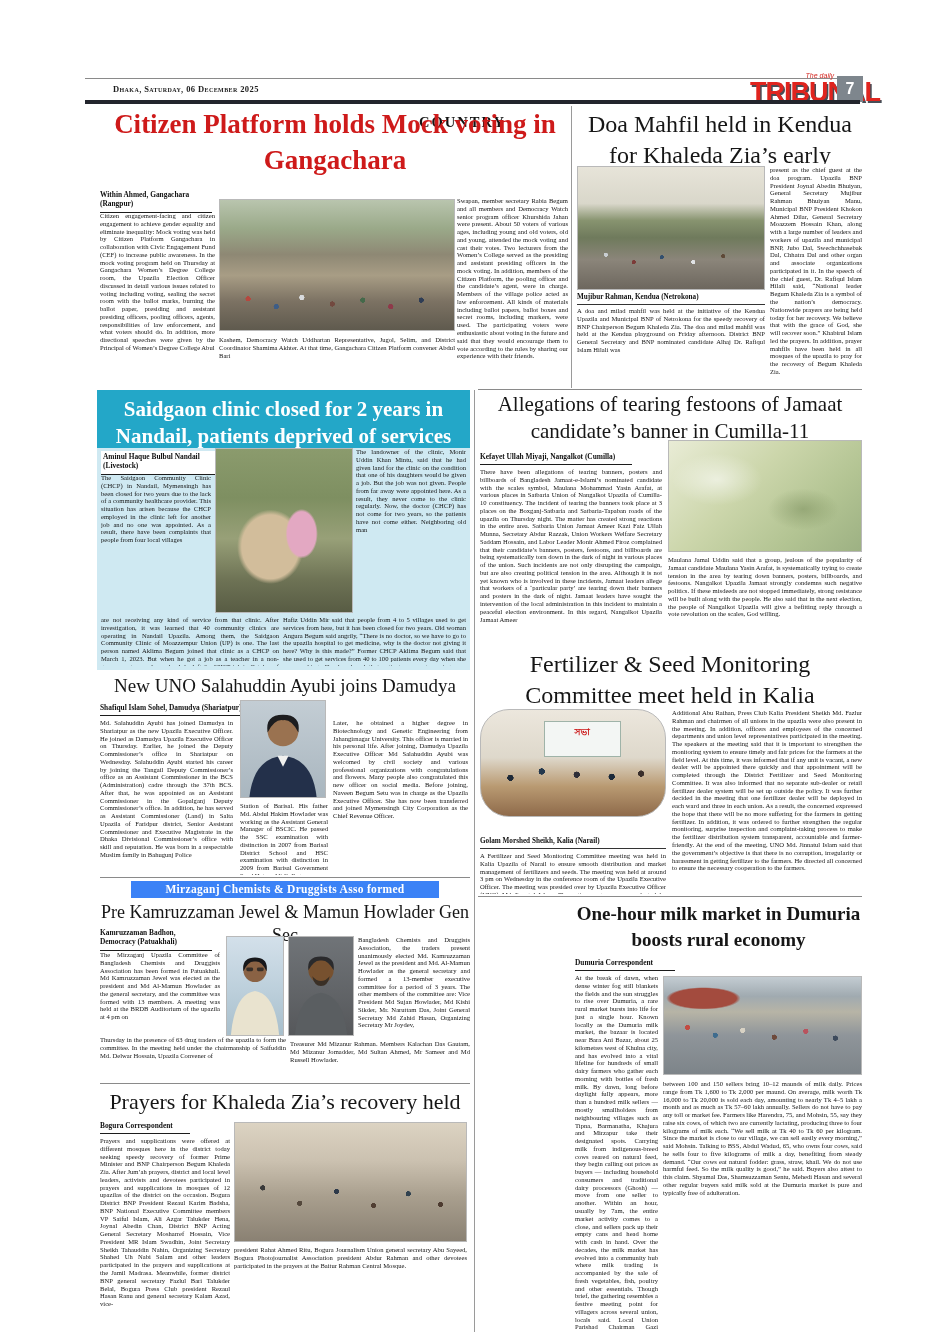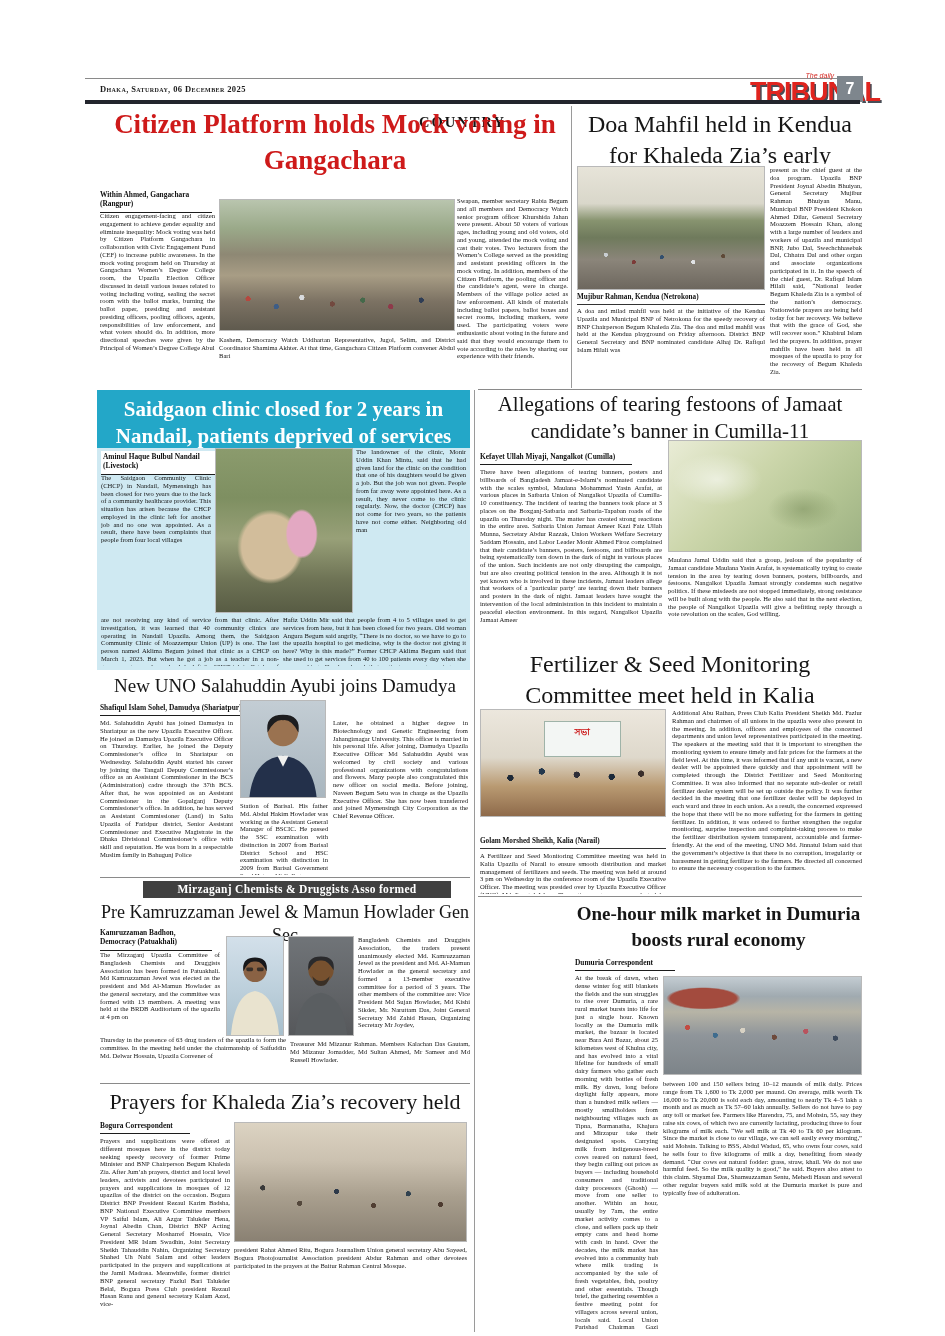--- a/index.html
+++ b/index.html
@@ -16,21 +16,21 @@
   .hl-serif19{font-size:19px;line-height:1.25;font-weight:normal;}
   .hl-serif18{font-size:18px;line-height:1.3;font-weight:normal;}
   .hl-serif22{font-size:22px;line-height:1.2;font-weight:normal;}
   .hl-bold19{font-size:19px;line-height:1.35;font-weight:bold;}
   .hl-teal{font-size:21px;line-height:1.3;font-weight:bold;color:#ffffff;}
   .hrule{background:#8a8a8a;height:1px;}
   .vrule{background:#9a9a9a;width:1px;}
   .photo{position:absolute;overflow:hidden;border:1px solid #b9b9b9;box-sizing:border-box;}
   .teal-box{background:#cfe9f2;}
   .teal-band{background:#23a7c8;}
-  .red-bar{background:#404040;color:#fff;font:bold 11.5px/17px "Liberation Serif",serif;text-align:center;letter-spacing:.3px;margin-left:12px;}
+  .red-bar{background:#3b82f6;color:#fff;font:bold 11.5px/17px "Liberation Serif",serif;text-align:center;letter-spacing:.3px;}
   .dateline{font:bold 8.5px/1.1 "Liberation Serif",serif;font-variant:small-caps;letter-spacing:.4px;color:#1c1c1c;}
   .section-label{font:bold 14.5px/1.1 "Liberation Serif",serif;letter-spacing:2px;text-align:center;color:#141414;}
   .brand-pre{font:italic 7px/1 "Liberation Sans",sans-serif;color:#d42822;text-align:right;display:block;}
   .brand-name{font:900 27px/1 "Liberation Sans",sans-serif;color:#e0241e;letter-spacing:-1px;text-shadow:1.5px 1.5px 0 #474e57;}
   .pagenum{background:#7e868d;color:#fff;font:bold 16px/26px "Liberation Sans",sans-serif;text-align:center;width:26px;height:26px;}
   .screen{position:absolute;left:34%;top:10%;width:42%;height:34%;background:#f3f6f4;border:1px solid #9fb3a8;
           color:#cc1616;font:bold 9px/1.1 "Liberation Serif",serif;text-align:center;padding-top:6px;box-sizing:border-box;}
   
   .ph-gangachara{background:
     radial-gradient(circle 5px at 12% 76%, #b5483f 0 50%, transparent 55%),
@@ -84,21 +84,21 @@
     radial-gradient(ellipse 60px 18px at 20% 22%, #a34b3e 0 55%, transparent 62%),
     linear-gradient(180deg,#c3ccd2 0%,#a0aab0 20%,#b7b4a6 36%,#8f959a 60%,#7d8489 100%);}
   .sil{position:absolute;left:0;top:0;width:100%;height:100%;}
 </style>
 </head>
 <body>
 
 <div class="page">
 
   <div class="abs hrule" style="left:85px;top:78px;width:775px;"></div>
-  <div class="abs dateline" style="left:100px;top:85px;width:240px;">Dhaka, Saturday, 06 December 2025</div>
+  <div class="abs dateline" style="left:113px;top:85px;width:240px;">Dhaka, Saturday, 06 December 2025</div>
   <div class="abs section-label" style="left:0;top:83px;width:925px;margin-top:32px;">COUNTRY</div>
   <div class="abs" style="left:750px;top:72px;width:84px;">
     <span class="brand-pre">The daily</span>
     <span class="brand-name">TRIBUNAL</span>
   </div>
   <div class="abs pagenum" style="left:837px;top:76px;">7</div>
   <div class="abs" style="left:85px;top:100px;width:775px;height:4px;background:#23252d;"></div>
 
   <div class="abs" style="left:0;top:0;width:0;height:0;"></div>
   <div class="abs headline hl-red" style="left:110px;top:107px;width:450px;height:78px;">Citizen Platform holds Mock voting in Gangachara</div>
@@ -143,21 +143,21 @@
       <path d="M30 10 q-13 0 -11 13 q5 -10 11 -9 q6 -1 11 9 q2 -13 -11 -13 Z" fill="#1d1d1f"></path>
       <path d="M6 70 Q9 42 30 40 Q51 42 54 70 Z" fill="#23304a"></path>
       <path d="M26 40 L30 48 L34 40 Z" fill="#f0f0ee"></path>
     </svg>
   </div>
   <div class="abs bodytxt" style="left:240px;top:802px;width:88px;height:73px;">Station of Barisal. His father Md. Abdul Hakim Howlader was working as the Assistant General Manager of BSCIC. He passed the SSC examination with distinction in 2007 from Barisal District School and HSC examination with distinction in 2009 from Barisal Government Syed Hatem Ali College.</div>
   <div class="abs bodytxt" style="left:333px;top:719px;width:135px;height:156px;">Later, he obtained a higher degree in Biotechnology and Genetic Engineering from Jahangirnagar University. This officer is married in his personal life. After joining, Damudya Upazila Executive Officer Md Salahuddin Ayubi was welcomed by civil society and various professional organizations with congratulations and flowers. Many people also congratulated this new officer on social media. Before joining, Naveen Begum Setu was in charge as the Upazila Executive Officer. She has now been transferred and joined Mymensingh City Corporation as the Chief Revenue Officer.</div>
   <div class="abs hrule" style="left:100px;top:877px;width:370px;"></div>
 
   <div class="abs headline hl-serif20" style="left:478px;top:649px;width:384px;height:57px;">Fertilizer &amp; Seed Monitoring Committee meet held in Kalia</div>
-  <div class="photo ph-kalia" style="left:480px;top:709px;width:186px;height:108px;">
+  <div class="photo ph-kalia" style="left:480px;top:709px;width:186px;height:108px;border-radius:29px;">
     <div class="screen">সভা</div>
   </div>
   <div class="abs caption" style="left:480px;top:837px;width:186px;">Golam Morshed Sheikh, Kalia (Narail)</div>
   <div class="abs bodytxt" style="left:480px;top:852px;width:186px;height:42px;">A Fertilizer and Seed Monitoring Committee meeting was held in Kalia Upazila of Narail to ensure smooth distribution and market management of fertilizers and seeds. The meeting was held at around 3 pm on Wednesday in the conference room of the Upazila Executive Officer. The meeting was presided over by Upazila Executive Officer (UNO) Md Jinnatul Islam. The entire program was conducted by Upazila Agriculture Officer Md Jahangir Alam. Kalia Assistant Commissioner (Land) Srabona Biswas, Upazila Livestock Officer Dr Md Abdul Momin, Upazila Fisheries Officer</div>
   <div class="abs bodytxt" style="left:672px;top:709px;width:190px;height:185px;">Additional Abu Raihan, Press Club Kalia President Sheikh Md. Fazlur Rahman and chairmen of all unions in the upazila were also present in the meeting. In addition, officers and employees of the concerned departments and union level representatives participated in the meeting. The speakers at the meeting said that it is important to strengthen the monitoring system to ensure timely and fair prices for the farmers at the field level. At this time, it was informed that if any unit is vacant, a new dealer will be appointed there quickly and that appointment will be completed through the District Fertilizer and Seed Monitoring Committee. It was also informed that no separate sub-dealer or retail fertilizer dealer system will be set up outside the policy. It was further decided in the meeting that one fertilizer dealer will be deployed in each ward and three in each union. As a result, the concerned expressed the hope that there will be no more suffering for the farmers in getting fertilizer. In addition, it was ordered to further strengthen the regular monitoring, surprise inspection and complaint-taking process to make the fertilizer distribution system transparent, accountable and farmer-friendly. At the end of the meeting, UNO Md. Jinnatul Islam said that the government’s objective is that there is no corruption, irregularity or harassment in getting fertilizer to the farmers. He directed all concerned to ensure the necessary cooperation to the farmers.</div>
   <div class="abs hrule" style="left:478px;top:896px;width:384px;"></div>
 
   <div class="abs red-bar" style="left:131px;top:881px;width:308px;height:17px;">Mirzaganj Chemists &amp; Druggists Asso formed</div>
   <div class="abs headline hl-serif18" style="left:100px;top:901px;width:370px;height:48px;">Pre Kamruzzaman Jewel &amp; Mamun Howlader Gen Sec</div>
   <div class="abs byline" style="left:100px;top:928px;width:112px;">Kamruzzaman Badhon, Democracy (Patuakhali)</div>

